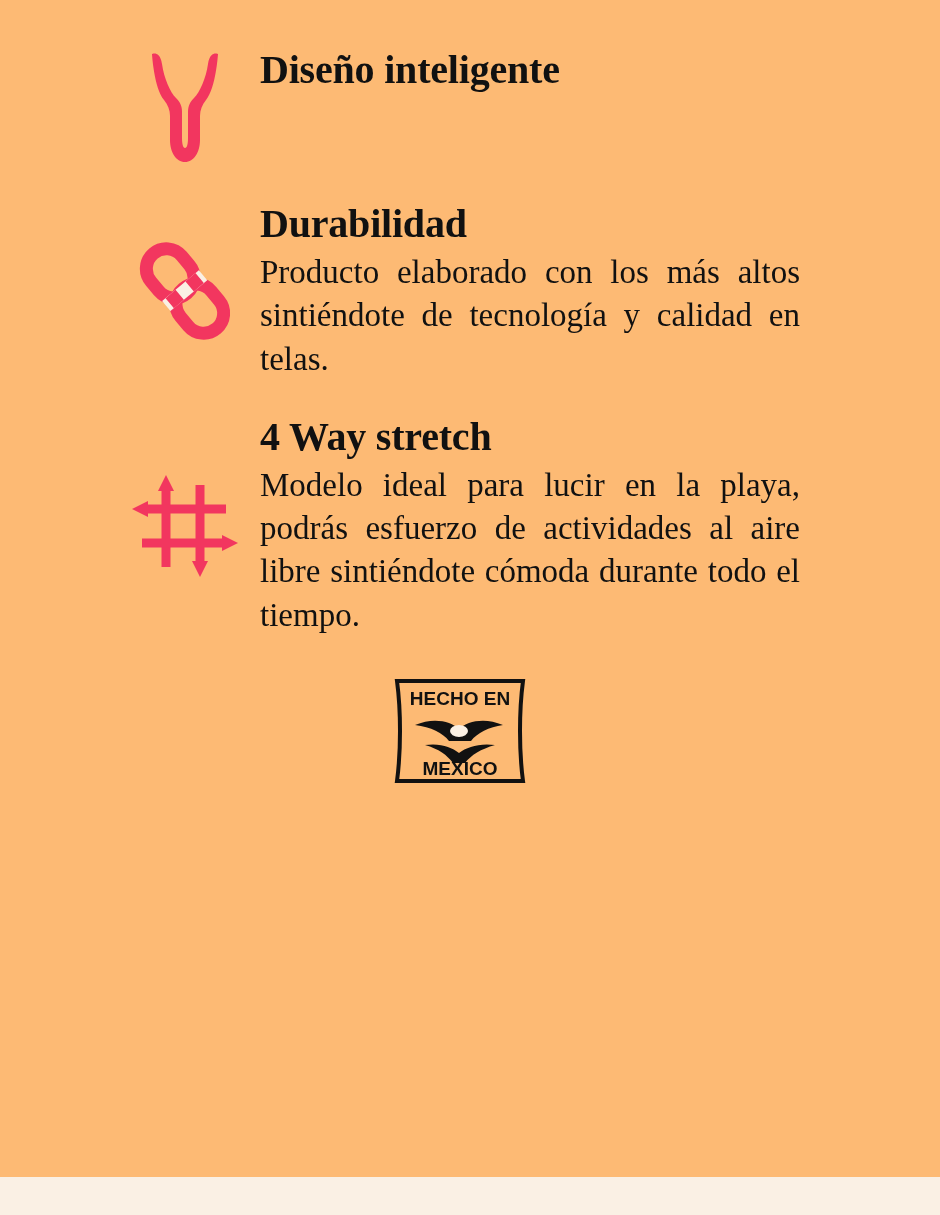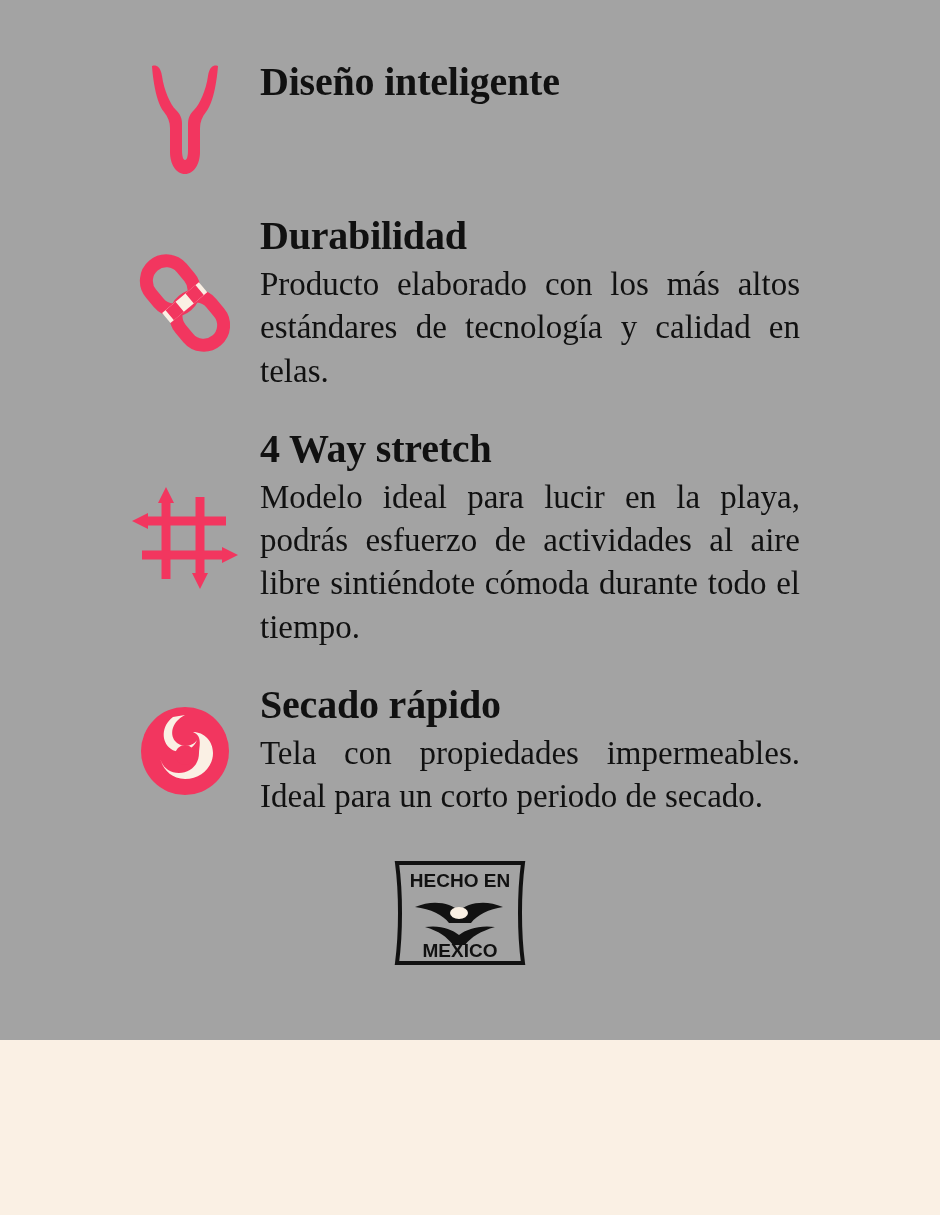--- a/index.html
+++ b/index.html
@@ -10,24 +10,24 @@
     width: 940px;
     height: 1215px;
     background: #faf0e4;
     font-family: "Liberation Serif", serif;
     color: #111111;
     overflow: hidden;
   }
   .sheet {
     position: relative;
     width: 940px;
-    height: 1040px;
-    background: #a3a3a3;
+    height: 1177px;
+    background: #fdba74;
     box-sizing: border-box;
-    padding: 52px 140px 0 120px;
+    padding: 40px 140px 0 120px;
   }
   .feature {
     display: flex;
     align-items: flex-start;
     margin-bottom: 34px;
   }
   .feature-icon {
     flex: 0 0 130px;
     width: 130px;
     display: flex;
@@ -99,21 +99,21 @@
         <g transform="rotate(-40 50 55)">
           <rect x="30" y="6" width="40" height="52" rx="20" ry="20" fill="none" stroke="#f2365f" stroke-width="13"></rect>
           <rect x="30" y="52" width="40" height="52" rx="20" ry="20" fill="none" stroke="#f2365f" stroke-width="13"></rect>
           <rect x="26" y="48" width="48" height="13" fill="#faf0e4"></rect>
           <path d="M37 48 L37 61 M63 48 L63 61" stroke="#f2365f" stroke-width="13" stroke-linecap="butt"></path>
         </g>
       </svg>
     </div>
     <div class="feature-body">
       <h2 class="feature-title">Durabilidad</h2>
-      <p class="feature-text">Producto elaborado con los más altos estándares de tecnología y calidad en telas.</p>
+      <p class="feature-text">Producto elaborado con los más altos sintiéndote de tecnología y calidad en telas.</p>
     </div>
   </div>
 
   <div class="feature f3">
     <div class="feature-icon">
       <svg width="118" height="110" viewBox="0 0 118 110" aria-hidden="true">
         <g stroke="#f2365f" stroke-width="9" fill="none">
           <line x1="40" y1="14" x2="40" y2="96"></line>
           <line x1="74" y1="14" x2="74" y2="96"></line>
           <line x1="16" y1="38" x2="100" y2="38"></line>
@@ -126,34 +126,20 @@
           <polygon points="112,72 96,64 96,80"></polygon>
         </g>
       </svg>
     </div>
     <div class="feature-body">
       <h2 class="feature-title">4 Way stretch</h2>
       <p class="feature-text">Modelo ideal para lucir en la playa, podrás esfuerzo de actividades al aire libre sintiéndote cómoda durante todo el tiempo.</p>
     </div>
   </div>
 
-  <div class="feature f4">
-    <div class="feature-icon">
-      <svg width="104" height="104" viewBox="0 0 104 104" aria-hidden="true">
-        <circle cx="52" cy="52" r="44" fill="#f2365f"></circle>
-        <path fill="#faf0e4" d="M52 16 C40 22 36 34 42 42 C47 49 60 48 64 41 C60 52 46 56 38 50 C28 43 28 27 40 18 Z"></path>
-        <path fill="#faf0e4" d="M66 54 C66 66 57 74 46 74 C35 74 27 66 27 56 C27 66 36 80 52 80 C68 80 80 68 80 54 C80 42 71 33 60 33 C70 37 66 47 66 54 Z"></path>
-        <circle cx="52" cy="56" r="10" fill="#f2365f"></circle>
-      </svg>
-    </div>
-    <div class="feature-body">
-      <h2 class="feature-title">Secado rápido</h2>
-      <p class="feature-text">Tela con propiedades impermeables. Ideal para un corto periodo de secado.</p>
-    </div>
-  </div>
 
   <div class="badge-wrap">
     <svg class="badge" viewBox="0 0 150 120" aria-hidden="true">
       <path d="M12 10 L138 10 C134 40 134 80 138 110 L12 110 C16 80 16 40 12 10 Z" fill="none" stroke="#111" stroke-width="4"></path>
       <text x="75" y="34" text-anchor="middle" font-family="Liberation Sans, sans-serif" font-size="19" font-weight="bold" fill="#111">HECHO EN</text>
       <g fill="#111">
         <path d="M30 54 C48 46 66 50 74 58 C82 50 100 46 118 54 C104 56 92 62 86 70 L64 70 C58 62 46 56 30 54 Z"></path>
         <path d="M40 74 C56 72 66 76 74 82 C82 76 94 72 110 74 C96 78 86 84 80 92 L68 92 C62 84 54 78 40 74 Z"></path>
         <ellipse cx="74" cy="60" rx="9" ry="6" fill="#faf0e4"></ellipse>
       </g>

